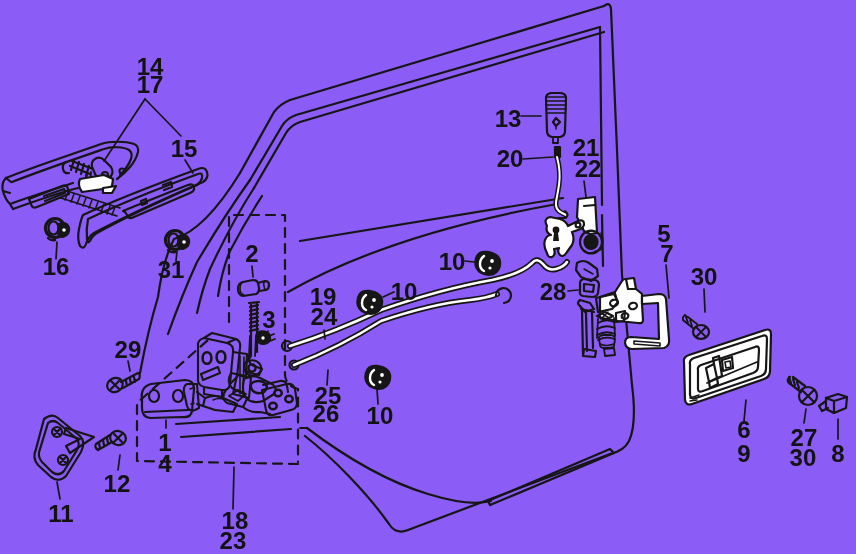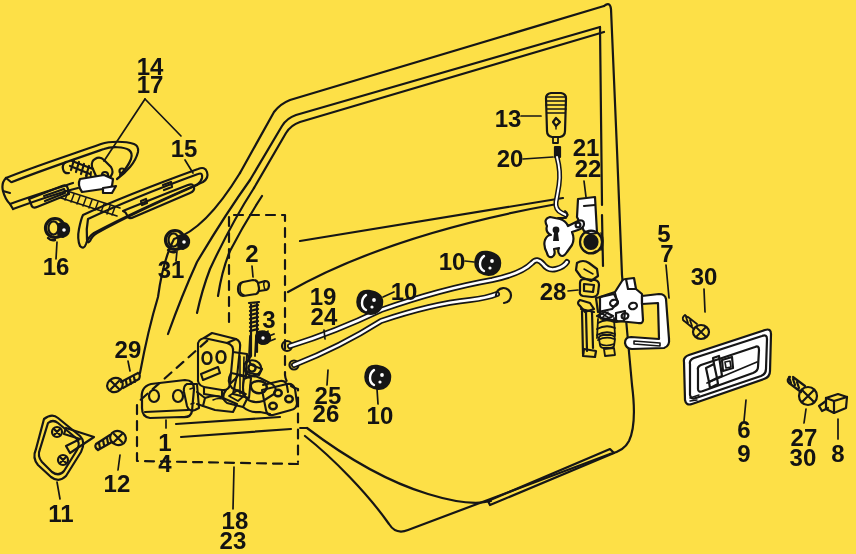--- a/index.html
+++ b/index.html
@@ -1,16 +1,16 @@
 <!DOCTYPE html>
 <html><head>
 <meta charset="utf-8">
 <style>
   html,body{margin:0;padding:0;background:#fff;-webkit-font-smoothing:antialiased;}
-  #wrap{position:relative;width:856px;height:554px;background:#fde047;overflow:hidden;}
+  #wrap{position:relative;width:856px;height:554px;background:#8b5cf6;overflow:hidden;}
   svg{position:absolute;left:0;top:0;}
   text{font-family:"Liberation Sans",sans-serif;font-size:24px;font-weight:600;fill:#131313;}
 </style>
 </head>
 <body>
 <div id="wrap">
 <svg width="856" height="554" viewBox="0 0 856 554">
 <g fill="none" stroke="#161616" stroke-width="2.2" stroke-linecap="round" stroke-linejoin="round">
 
 <g id="door">

